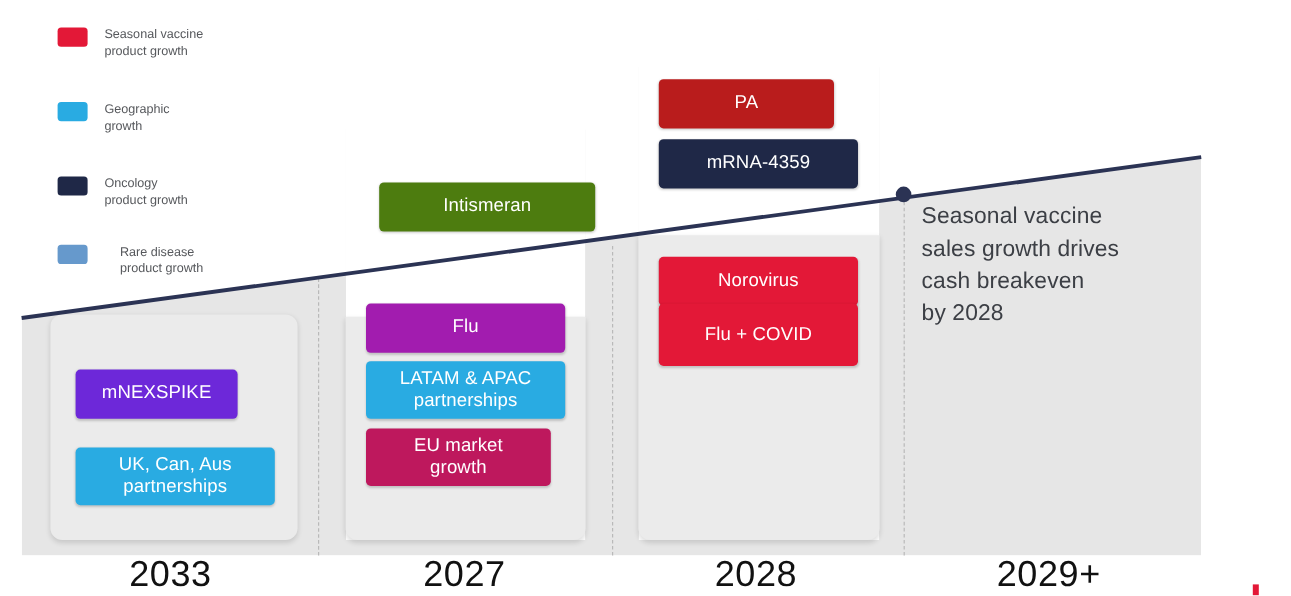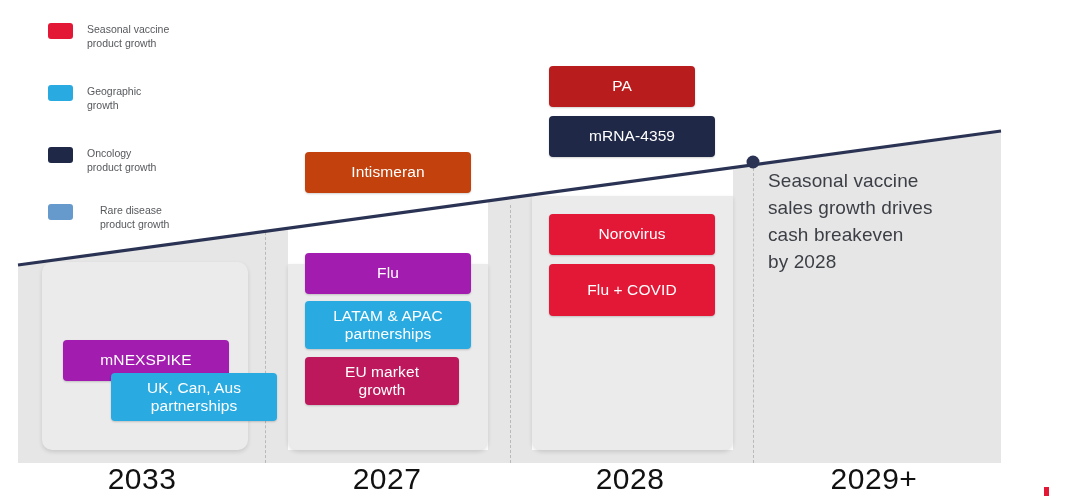--- a/index.html
+++ b/index.html
@@ -156,35 +156,35 @@
 
   <div class="divider" style="left:265px; top:232px; height:231px;"></div>
   <div class="divider" style="left:510px; top:205px; height:258px;"></div>
   <div class="divider" style="left:753px; top:163px; height:300px;"></div>
 
   <svg class="trendline" viewBox="0 0 1076 497">
     <line x1="18" y1="265" x2="1001" y2="131" stroke="#2b3354" stroke-width="3.2"></line>
     <circle cx="753" cy="162" r="6.5" fill="#2b3354"></circle>
   </svg>
 
-  <div class="pill" style="left:63px; top:340px; width:166px; height:41px; background:#a21caf;">mNEXSPIKE</div>
-  <div class="pill" style="left:63px; top:373px; width:166px; height:48px; background:#29abe2; white-space:pre-line;margin-left:48px;">UK, Can, Aus
+  <div class="pill" style="left:63px; top:308px; width:135px; height:41px; background:#6d28d9;">mNEXSPIKE</div>
+  <div class="pill" style="left:63px; top:373px; width:166px; height:48px; background:#29abe2; white-space:pre-line;">UK, Can, Aus
 partnerships</div>
 
-  <div class="pill" style="left:305px; top:152px; width:166px; height:41px; background:#c2410c;">Intismeran</div>
+  <div class="pill" style="left:316px; top:152px; width:180px; height:41px; background:#4d7c0f;">Intismeran</div>
   <div class="pill" style="left:305px; top:253px; width:166px; height:41px; background:#a21caf;">Flu</div>
   <div class="pill" style="left:305px; top:301px; width:166px; height:48px; background:#29abe2; white-space:pre-line;">LATAM &amp; APAC
 partnerships</div>
   <div class="pill" style="left:305px; top:357px; width:154px; height:48px; background:#be185d; white-space:pre-line;">EU market
 growth</div>
 
   <div class="pill" style="left:549px; top:66px; width:146px; height:41px; background:#b91c1c;">PA</div>
   <div class="pill" style="left:549px; top:116px; width:166px; height:41px; background:#1f2847;">mRNA-4359</div>
   <div class="pill" style="left:549px; top:214px; width:166px; height:41px; background:#e31837;">Norovirus</div>
-  <div class="pill" style="left:549px; top:264px; width:166px; height:52px; background:#e31837;">Flu + COVID</div>
+  <div class="pill" style="left:549px; top:253px; width:166px; height:52px; background:#e31837;">Flu + COVID</div>
 
   <div class="legend-item" style="left:48px; top:22px;">
     <span class="legend-swatch" style="background:#e31837;"></span>
     <span class="legend-label">Seasonal vaccine
 product growth</span>
   </div>
   <div class="legend-item" style="left:48px; top:84px;">
     <span class="legend-swatch" style="background:#29abe2;"></span>
     <span class="legend-label">Geographic
 growth</span>

